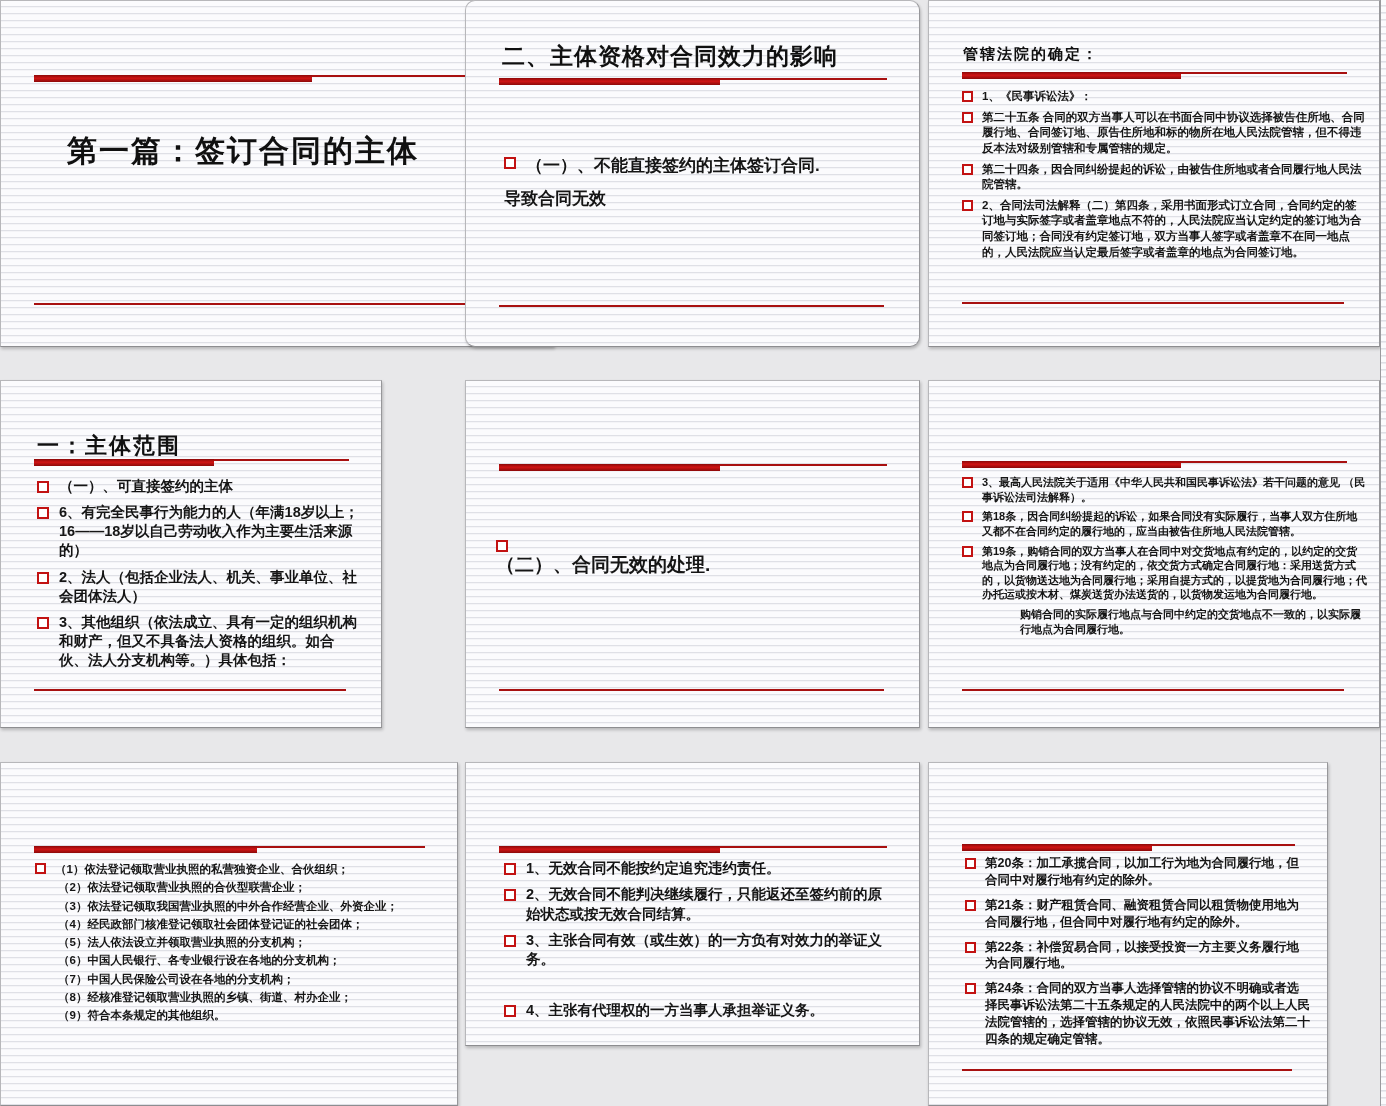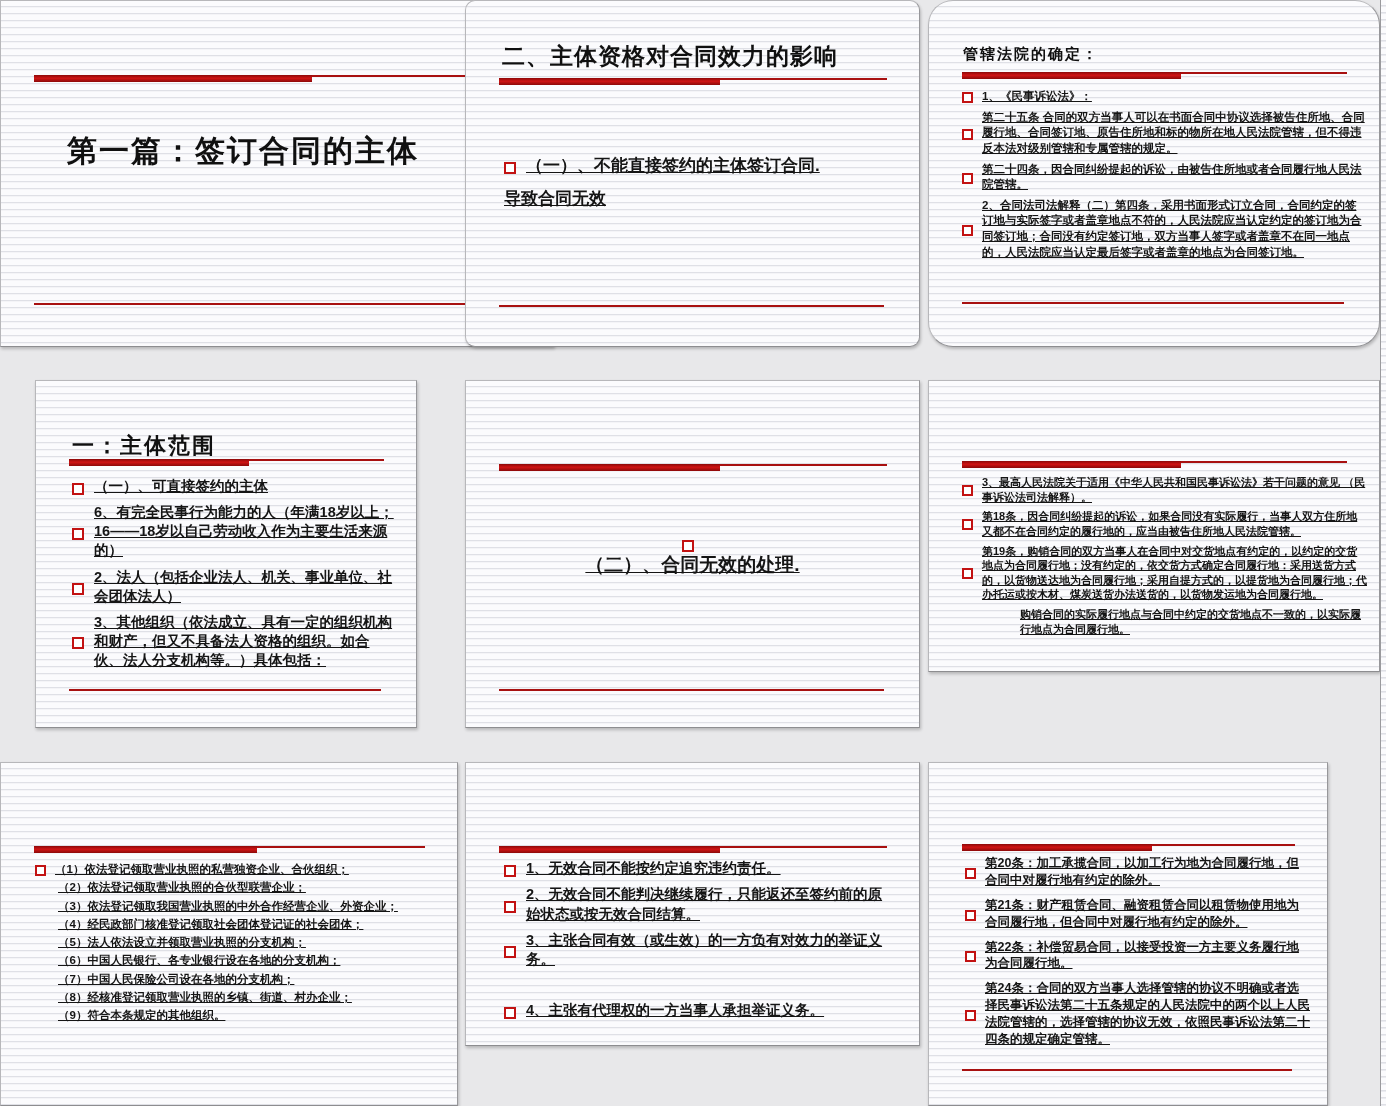--- a/index.html
+++ b/index.html
@@ -15,24 +15,24 @@
     background-color:#fafafc;
     background-image:repeating-linear-gradient(180deg,
       #fbfbfd 0px,#fbfbfd 5px,#dfe0e6 5px,#dfe0e6 6px,#f1f1f4 6px,#f7f7fa 7px);
     border:1px solid #b7b7ba;
     border-right-color:#97979a;border-bottom-color:#8d8d90;
     box-shadow:1px 2px 3px rgba(0,0,0,.22);
   }
   
   #s1{left:0;   top:0;   width:554px;height:347px;}
   #s2{left:465px;top:0;  width:455px;height:347px;border-radius:10px;}
-  #s3{left:928px;top:0;  width:452px;height:347px;border-radius:25px;}
-  #s4{left:0;   top:380px;width:382px;height:348px;margin-left:35px;}
+  #s3{left:928px;top:0;  width:452px;height:347px;}
+  #s4{left:0;   top:380px;width:382px;height:348px;}
   #s5{left:465px;top:380px;width:455px;height:348px;}
-  #s6{left:928px;top:380px;width:452px;height:292px;}
+  #s6{left:928px;top:380px;width:452px;height:348px;}
   #s7{left:0;   top:762px;width:458px;height:344px;}
   #s8{left:465px;top:762px;width:455px;height:284px;}
   #s9{left:928px;top:762px;width:400px;height:344px;}
   .sliver{
     position:absolute;left:1380px;top:0;width:6px;height:1106px;
     background-image:repeating-linear-gradient(180deg,
       #fbfbfd 0px,#fbfbfd 5px,#dfe0e6 5px,#dfe0e6 6px,#f7f7fa 7px);
     border-left:1px solid #9a9a9d;
   }
   
@@ -53,21 +53,21 @@
   #s4 .title{left:36px;top:50px;font-size:22px;letter-spacing:2px;}
   .items{position:absolute;color:#151515;font-weight:bold;}
   #s2 .items{left:38px;right:28px;top:152px;font-size:17px;line-height:1.55;}
   #s3 .items{left:33px;right:13px;top:88px;font-size:11.5px;line-height:1.36;}
   #s4 .items{left:36px;right:20px;top:96px;font-size:14.5px;line-height:1.32;}
   #s5 .items{left:30px;right:30px;top:152px;font-size:19px;}
   #s6 .items{left:33px;right:12px;top:94px;font-size:11px;line-height:1.33;}
   #s7 .items{left:34px;right:14px;top:98px;font-size:11.5px;line-height:1.5;}
   #s8 .items{left:38px;right:24px;top:96px;font-size:14.5px;line-height:1.33;}
   #s9 .items{left:36px;right:16px;top:92px;font-size:12.5px;line-height:1.35;}
-  .item{display:flex;align-items:center;margin-bottom:7px;text-decoration:underline;}
+  .item{display:flex;align-items:flex-start;margin-bottom:7px;}
   #s3 .item,#s6 .item{margin-bottom:5px;}
   #s7 .item{margin-bottom:1px;}
   #s9 .item{margin-bottom:8px;}
   .item.center{justify-content:center;}
   .item.cont{padding-left:23px;}
   .item.indent{padding-left:58px;margin-bottom:4px;}
   .item.gap{margin-top:32px;}
   .txt{flex:1 1 auto;}
   .b{font-weight:bold;}
   .sq{

